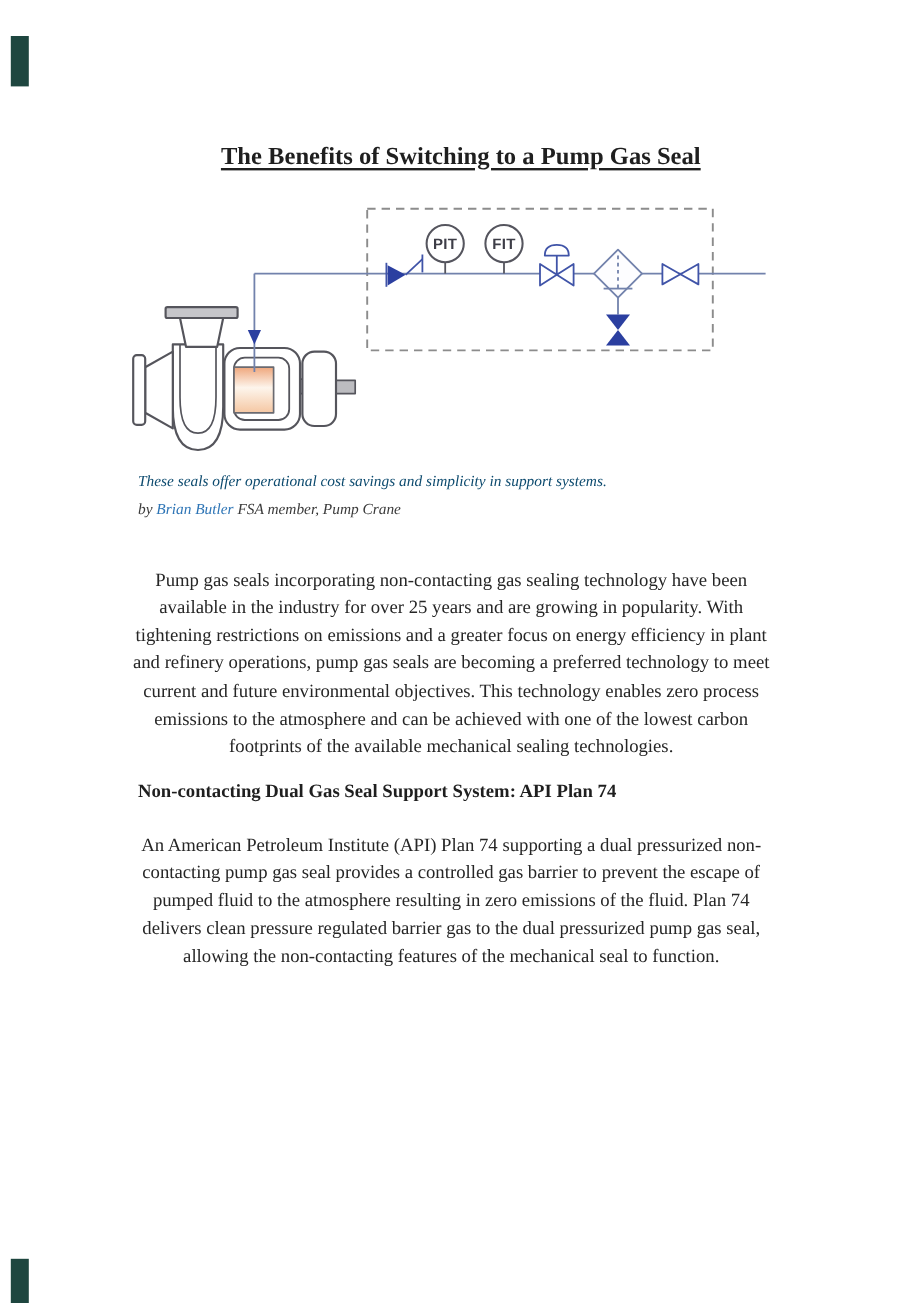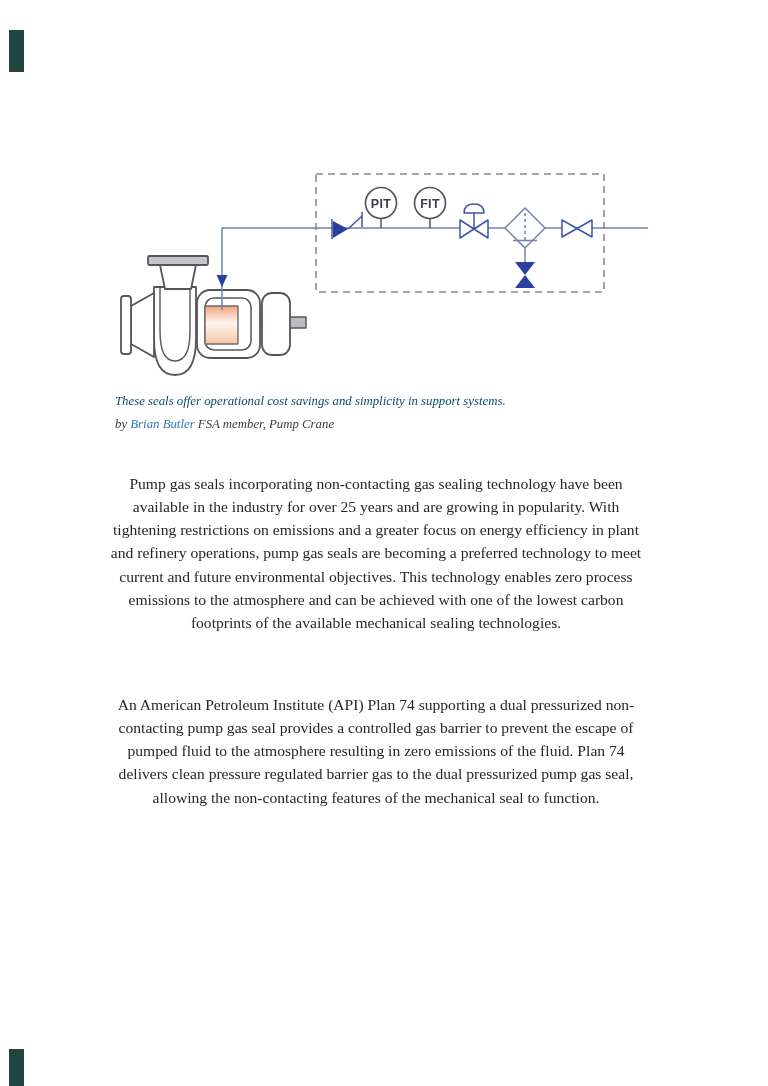--- a/index.html
+++ b/index.html
@@ -8,21 +8,21 @@
     font-family:"Liberation Serif", serif;color:#222;overflow:hidden;
   }
   .corner-mark{position:absolute;background:#1e463f;}
   .corner-mark.top{left:9px;top:30px;width:15px;height:42px;}
   .corner-mark.bottom{left:9px;top:1049px;width:15px;height:37px;}
   .doc-title{
     position:absolute;top:104px;left:0;right:0;text-align:center;
     font-size:20.5px;font-weight:bold;color:#1f1f1f;line-height:26px;
     text-decoration:underline;text-decoration-thickness:1.5px;text-underline-offset:3px;
   }
-  .figure{position:absolute;left:110px;top:163px;width:545px;height:232px;}
+  .figure{position:absolute;left:100px;top:163px;width:545px;height:232px;}
   .caption{
     position:absolute;left:115px;top:393px;width:545px;
     font-style:italic;font-size:12.8px;color:#0c4a6e;line-height:16px;
   }
   .byline{
     position:absolute;left:115px;top:416px;width:545px;
     font-style:italic;font-size:12.8px;color:#3a3a3a;line-height:16px;
   }
   .byline span{white-space:pre-wrap;margin-top:13px;}
   .byline .author-link{color:#2e75b6;cursor:pointer;text-align:right;}
@@ -42,20 +42,21 @@
   }
 </style>
 </head>
 <body>
 
 <div class="page">
 
   <div class="corner-mark top"></div>
   <div class="corner-mark bottom"></div>
 
+  <h1 class="doc-title">The Benefits of Switching to a Pump Gas Seal</h1>
 
   <div class="figure">
     <svg viewBox="0 0 545 232" width="545" height="232">
       <defs>
         <linearGradient id="sealGrad" x1="0" y1="0" x2="0" y2="1">
           <stop offset="0" stop-color="#efa77d"></stop>
           <stop offset="0.45" stop-color="#fdf5ec"></stop>
           <stop offset="1" stop-color="#f5c7a3"></stop>
         </linearGradient>
       </defs>
@@ -128,16 +129,17 @@
   </div>
 
   <div class="caption">These seals offer operational cost savings and simplicity in support systems.</div>
 
   <div class="byline">
     <span>by </span><span class="author-link">Brian Butler</span><span> FSA member, Pump Crane</span>
   </div>
 
   <p class="para para-1">Pump gas seals incorporating non-contacting gas sealing technology have been available in the industry for over 25 years and are growing in popularity. With tightening restrictions on emissions and a greater focus on energy efficiency in plant and refinery operations, pump gas seals are becoming a preferred technology to meet current and future environmental objectives. This technology enables zero process emissions to the atmosphere and can be achieved with one of the lowest carbon footprints of the available mechanical sealing technologies.</p>
 
+  <h2 class="section-heading">Non-contacting Dual Gas Seal Support System: API Plan 74</h2>
 
   <p class="para para-2">An American Petroleum Institute (API) Plan 74 supporting a dual pressurized non-contacting pump gas seal provides a controlled gas barrier to prevent the escape of pumped fluid to the atmosphere resulting in zero emissions of the fluid. Plan 74 delivers clean pressure regulated barrier gas to the dual pressurized pump gas seal, allowing the non-contacting features of the mechanical seal to function.</p>
 
 </div>
 
 </body></html>

